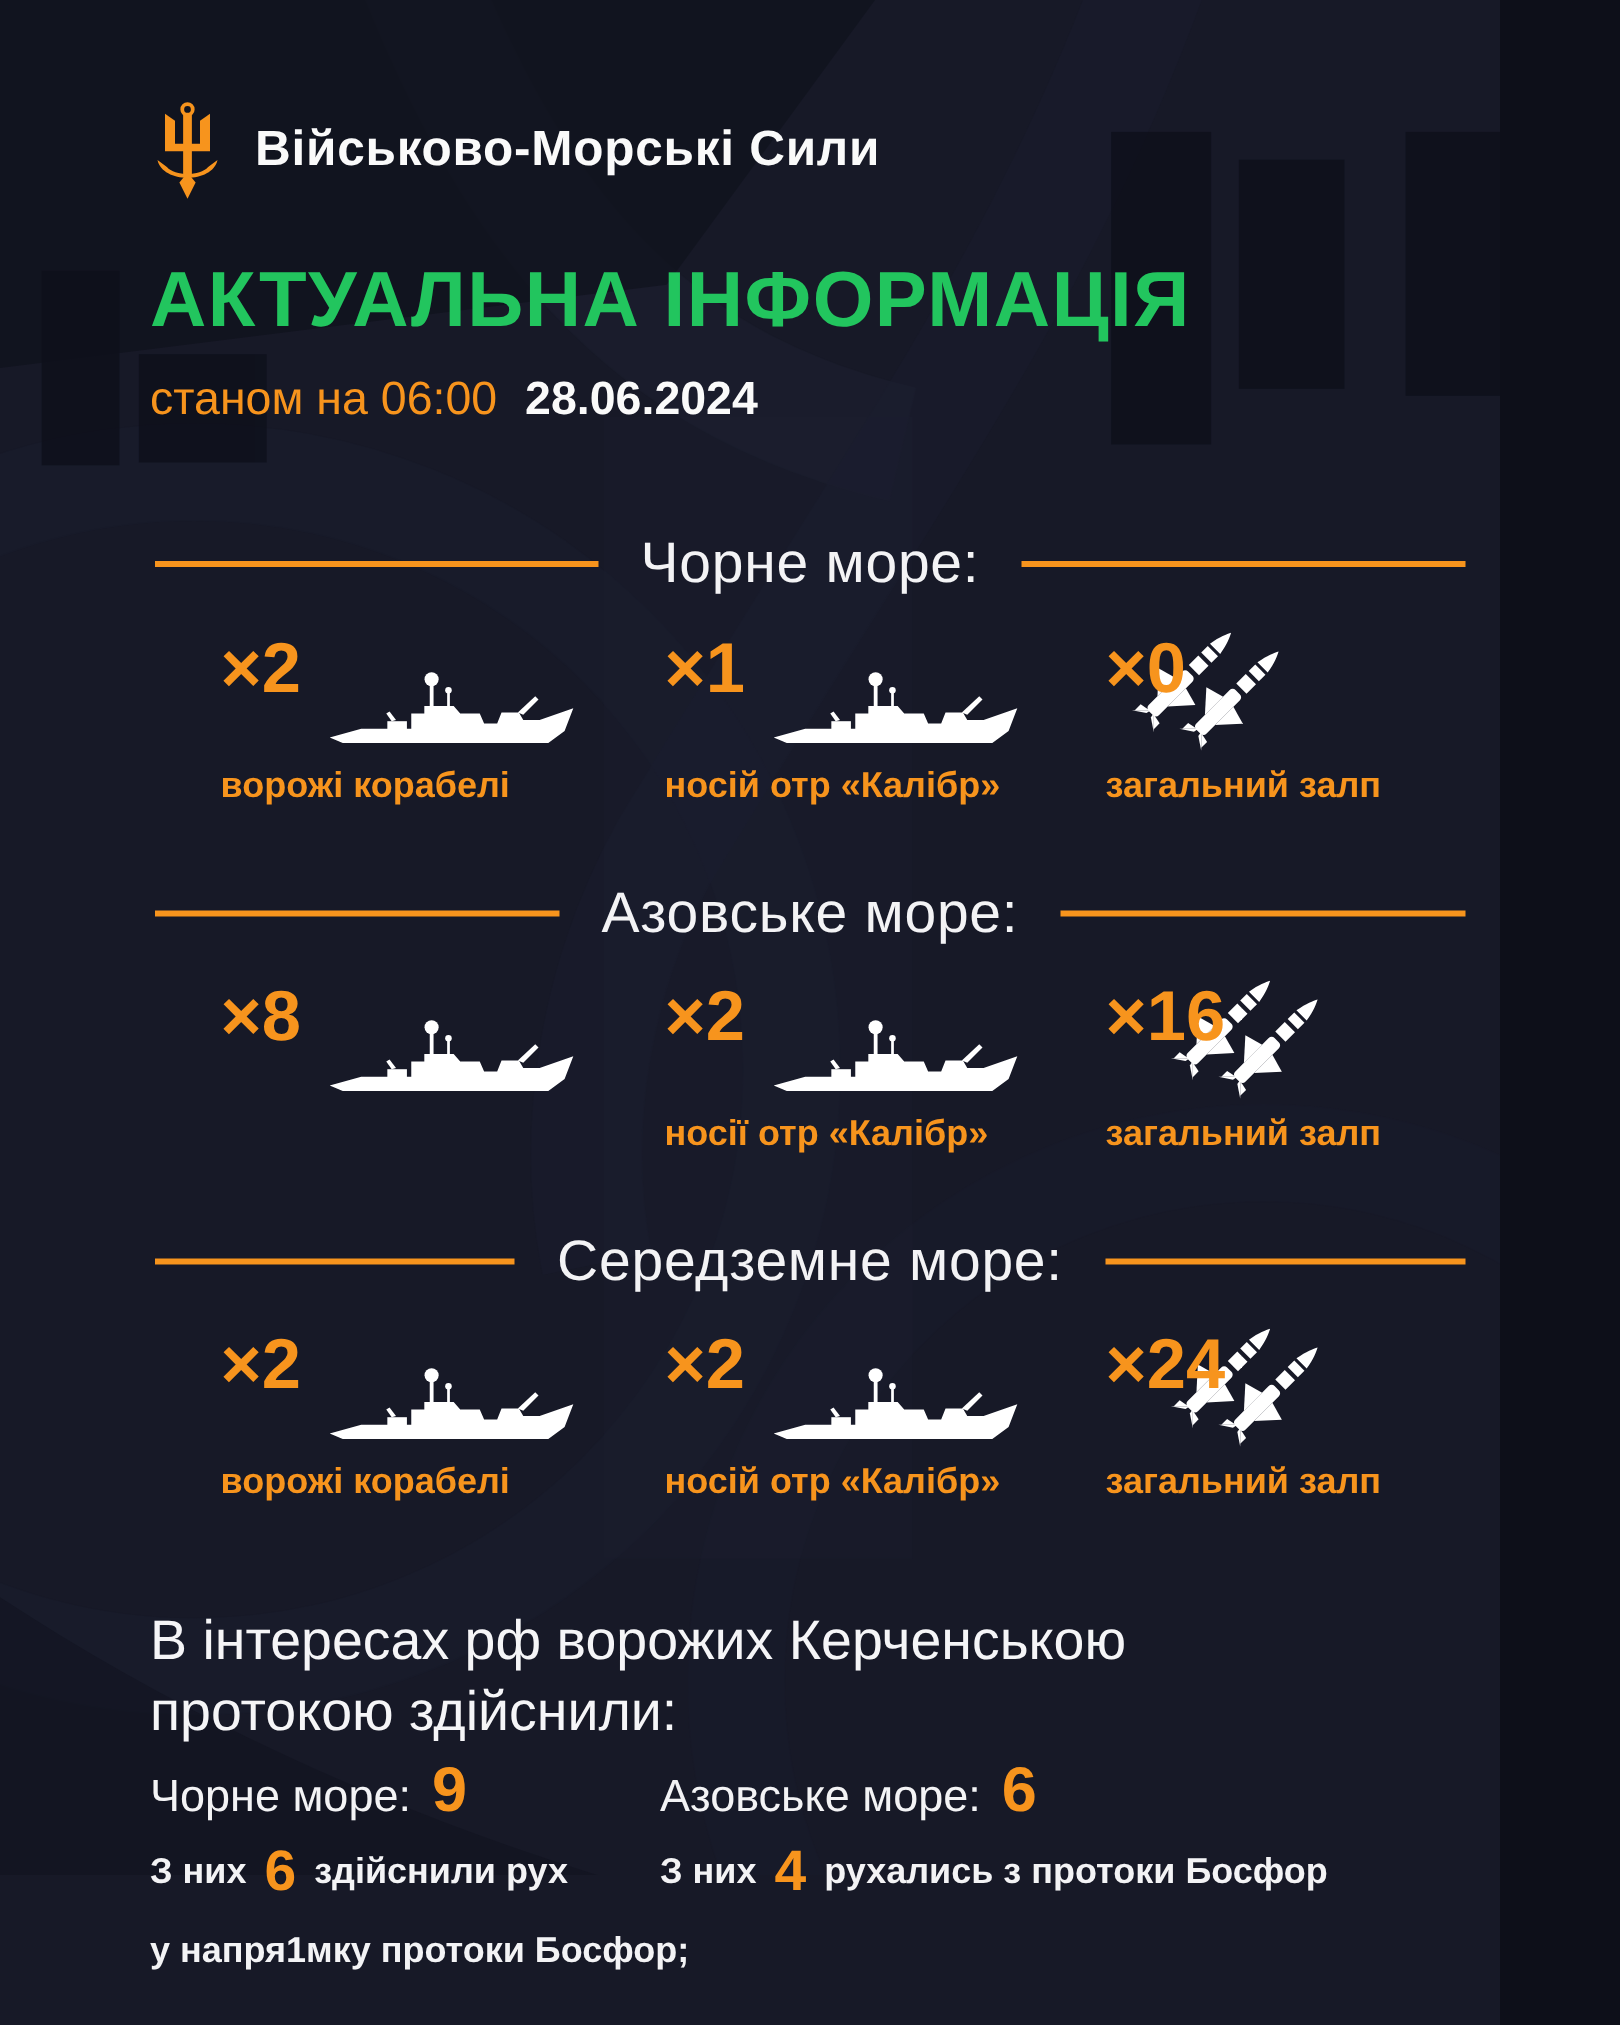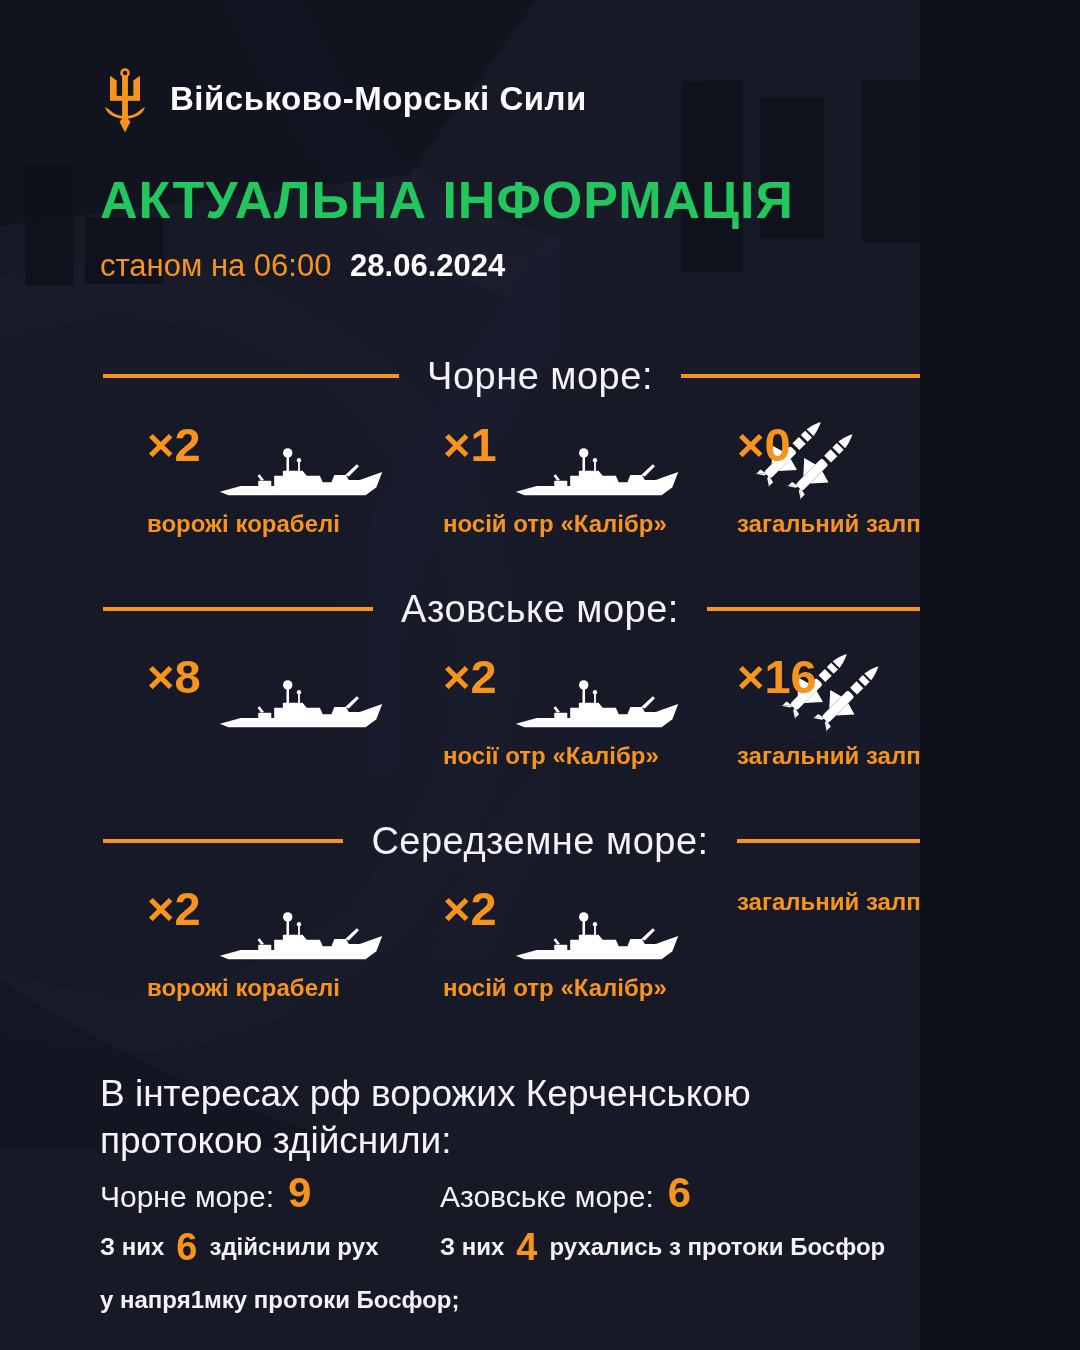--- a/index.html
+++ b/index.html
@@ -1,18 +1,18 @@
 <!DOCTYPE html>
 <html lang="uk"><head>
 <meta charset="utf-8">
 <style>
   html,body{margin:0;padding:0;background:#0d0f19;}
   .canvas{
     position:relative;
-    width:920px;height:1350px;
+    width:1000px;height:1350px;
     overflow:hidden;
     background:#171927;
     font-family:"Liberation Sans","DejaVu Sans",sans-serif;
     color:#ffffff;
   }
   .bg{position:absolute;inset:0;z-index:0;}
   .fg{position:absolute;z-index:1;}
 
   
   .logo{position:absolute;left:100px;top:66px;width:50px;height:68px;color:#f7941d;}
@@ -238,20 +238,26 @@
   <div class="stat r3 c2 fg">
     <div class="stat-top">
       <span class="count">×2</span>
       <svg class="icon ship">
           <use href="#ship"></use>
         </svg>
     </div>
     <div class="label">носій отр «Калібр»</div>
   </div>
   <div class="stat r3 c3 fg">
+    <div class="stat-top">
+      <span class="count">×24</span>
+      <svg class="icon missiles">
+          <use href="#missiles"></use>
+        </svg>
+    </div>
     <div class="label">загальний залп</div>
   </div>
 
   <div class="intro fg">
     <div>В інтересах рф ворожих Керченською</div>
     <div>протокою здійснили:</div>
   </div>
 
   <div class="kerch-col kerch-left fg">
     <div class="sea-line">

